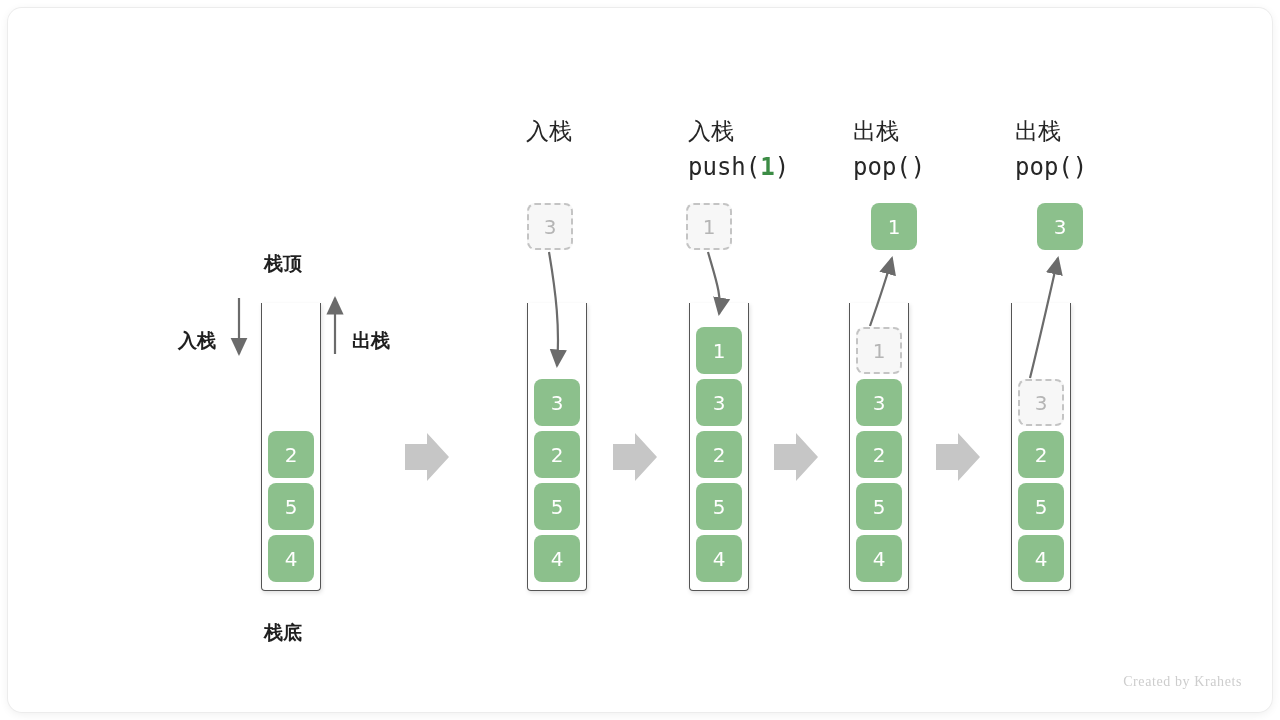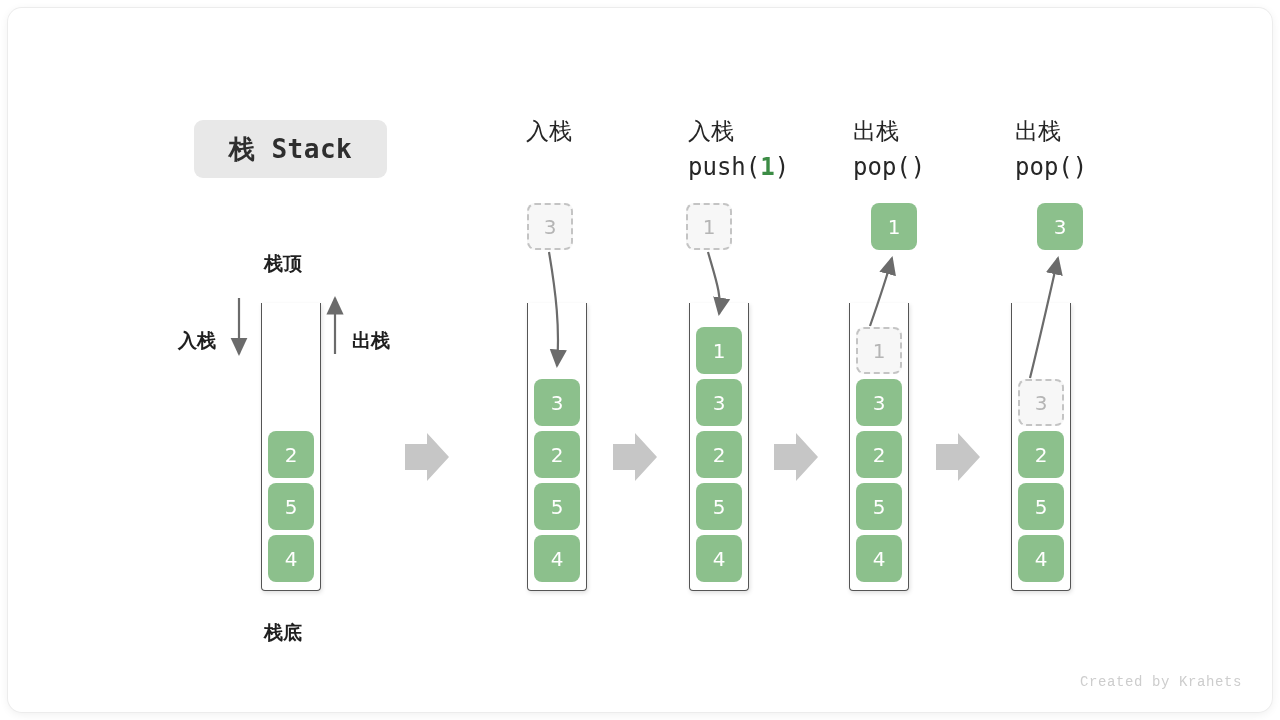--- a/index.html
+++ b/index.html
@@ -90,35 +90,34 @@
   }
   .cell.ghost{
     background:#f7f7f7;
     border:2px dashed #c4c4c4;
     color:#b5b5b5;
   }
 
   
   #footer{
     position:absolute;right:30px;bottom:22px;
-    font-family:Liberation Mono, monospace;
+    font-family:Liberation Serif, serif;
     font-size:14px;color:#cdcdcd;letter-spacing:.6px;
     white-space:nowrap;
     margin-left:16px;
   }
 
   svg{position:absolute;left:0;top:0;overflow:visible;}
   #overlay{position:absolute;left:0;top:0;width:1264px;height:704px;pointer-events:none;}
 </style>
 </head>
 <body>
 
 <div id="canvas">
 
-  <div id="title-badge">栈 Stack</div>
 
   <div class="cn-label" style="left:256px;top:243px;">栈顶</div>
   <div class="cn-label" style="left:256px;top:612px;">栈底</div>
   <div class="cn-label" style="left:170px;top:320px;">入栈</div>
   <div class="cn-label" style="left:344px;top:320px;">出栈</div>
 
   <div class="stack-box" style="left:253px;top:295px;height:288px;"></div>
   <div class="cell filled" style="left:260px;top:423px;">2</div>
   <div class="cell filled" style="left:260px;top:475px;">5</div>
   <div class="cell filled" style="left:260px;top:527px;">4</div>

